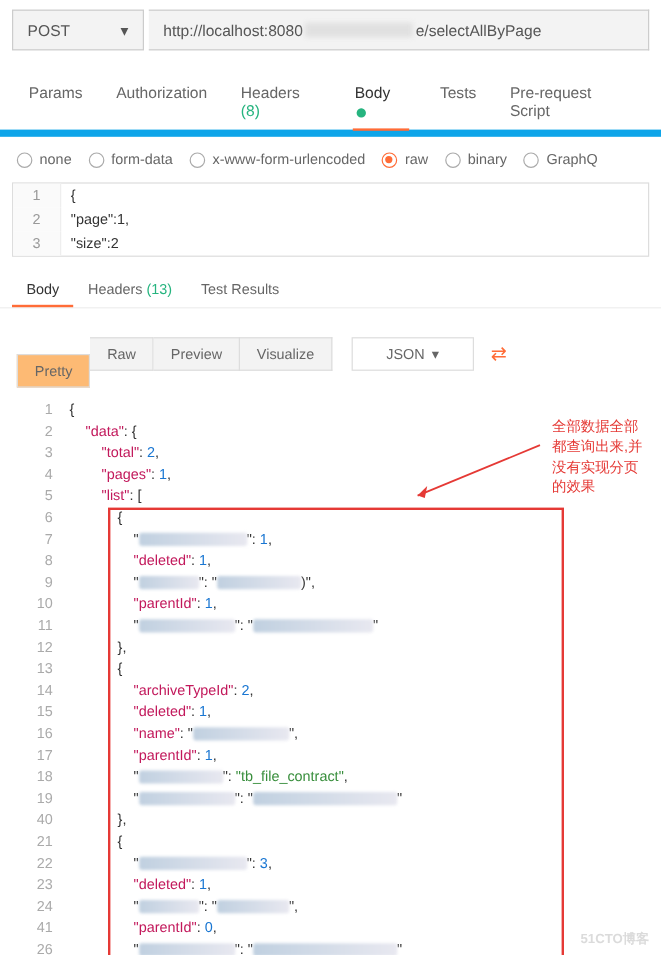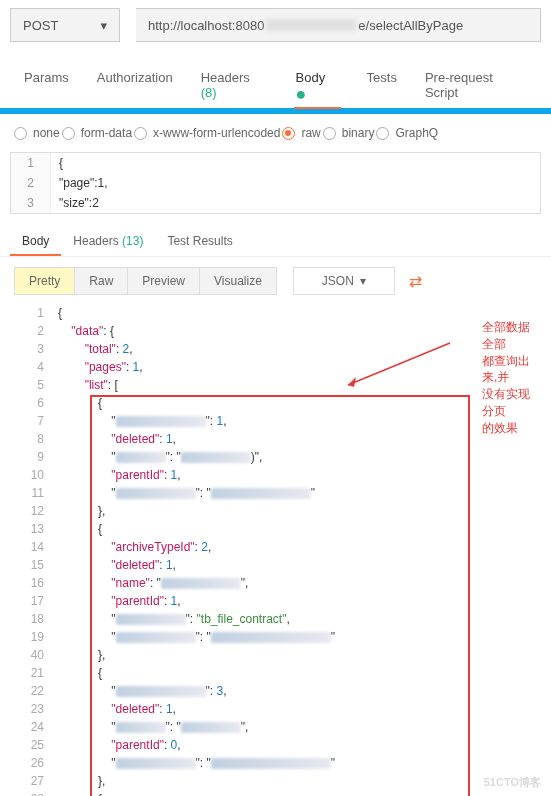--- a/index.html
+++ b/index.html
@@ -1,42 +1,42 @@
 <!DOCTYPE html>
 <html><head>
   <meta charset="utf-8">
   <style>
     * { margin: 0; padding: 0; box-sizing: border-box; font-family: -apple-system, BlinkMacSystemFont, "Segoe UI", Arial, sans-serif; }
     body { background: #fff; width: 551px; color: #333; font-size: 12px; }
-    .top-bar { display: flex; gap: 16px; padding: 8px 10px; }
+    .top-bar { display: flex; gap: 4px; padding: 8px 10px; }
     .method-select { width: 110px; height: 34px; background: #f3f3f3; border: 1px solid #ccc; display: flex; align-items: center; justify-content: space-between; padding: 0 12px; color: #555; font-size: 13px; cursor: pointer; }
     .url-input { flex: 1; height: 34px; background: #f3f3f3; border: 1px solid #ccc; border-left: none; padding: 0 12px; font-size: 13px; color: #555; display: flex; align-items: center; }
     .url-blur { display: inline-block; width: 90px; height: 12px; background: #e0e0e0; filter: blur(2px); margin: 0 2px; }
     .tabs { display: flex; gap: 0; padding: 12px 10px 0; border-bottom: 6px solid #0ea5e9; }
     .tab { padding: 8px 14px; color: #666; font-size: 13px; cursor: pointer; position: relative; }
     .tab.active { color: #333; }
     .tab.active::after { content: ''; position: absolute; bottom: -1px; left: 12px; right: 12px; height: 2px; background: #ff6c37; }
     .tab .count { color: #26b47f; }
     .tab .dot { color: #26b47f; font-size: 18px; line-height: 0; vertical-align: middle; }
-    .radio-row { display: flex; gap: 2px; padding: 12px 14px; flex-wrap: nowrap; }
+    .radio-row { display: flex; gap: 14px; padding: 12px 14px; flex-wrap: nowrap; }
     .radio-item { display: flex; align-items: center; gap: 6px; color: #666; font-size: 12px; white-space: nowrap; cursor: pointer; }
     .radio-circle { width: 13px; height: 13px; border: 1.5px solid #aaa; border-radius: 50%; display: inline-block; position: relative; }
     .radio-circle.selected { border-color: #ff6c37; }
     .radio-circle.selected::after { content: ''; position: absolute; top: 2px; left: 2px; width: 6px; height: 6px; background: #ff6c37; border-radius: 50%; }
     .code-editor { margin: 0 10px; border: 1px solid #ddd; font-family: Consolas, Monaco, monospace; font-size: 12px; }
     .code-line { display: flex; }
     .line-num { width: 40px; text-align: center; padding: 3px 8px; color: #999; background: #fafafa; border-right: 1px solid #eee; user-select: none; }
     .line-content { padding: 3px 8px; white-space: pre; }
     .response-tabs { display: flex; padding: 14px 10px 0; gap: 0; border-bottom: 1px solid #eee; }
     .rtab { padding: 6px 12px; color: #666; font-size: 12px; cursor: pointer; }
     .rtab.active { color: #333; border-bottom: 2px solid #ff6c37; }
     .rtab .count { color: #26b47f; }
     .view-row { display: flex; align-items: center; gap: 0; padding: 10px 14px; }
     .view-btn { padding: 6px 14px; background: #f3f3f3; border: 1px solid #ddd; color: #666; font-size: 12px; cursor: pointer; }
-    .view-btn.active { background: #fef9c3; }
+    .view-btn.active { background: #fdba74; margin-top: 28px; }
     .view-btn + .view-btn { border-left: none; }
     .json-select { margin-left: 16px; padding: 6px 28px; background: #fff; border: 1px solid #ddd; color: #666; font-size: 12px; display: flex; align-items: center; gap: 6px; cursor: pointer; }
     .wrap-icon { margin-left: 14px; color: #ff6c37; font-size: 16px; cursor: pointer; }
     .response-body { margin: 0 10px; font-family: Consolas, Monaco, monospace; font-size: 12px; position: relative; }
     .rline { display: flex; min-height: 18px; }
     .rnum { width: 44px; text-align: right; padding: 1px 10px 1px 0; color: #aaa; user-select: none; }
     .rcontent { padding: 1px 4px; white-space: pre; }
     .key { color: #c2185b; }
     .num { color: #1976d2; }
     .str { color: #388e3c; }
@@ -130,21 +130,21 @@
     </div>
   <div class="wrap-icon">⇄</div>
 </div>
 
 <div class="response-body" id="response-body">
   <div class="red-box" style="top:90px; left:80px; width:380px; height:410px;"></div>
   <svg class="arrow" style="top:30px; left:330px; width:120px; height:60px;">
     <line x1="110" y1="8" x2="8" y2="50" stroke="#e53935" stroke-width="1.5"></line>
     <polygon points="8,50 16,42 14,52" fill="#e53935"></polygon>
   </svg>
-  <div class="annotation" style="top:14px; left:472px; white-space:pre-line;">全部数据全部
+  <div class="annotation" style="top:14px; left:450px; white-space:pre-line;">全部数据全部
 都查询出来,并
 没有实现分页
 的效果</div>
 <div class="rline">
       <div class="rnum">1</div>
       <div class="rcontent"><span class="punct">{</span></div>
     </div>
     <div class="rline">
       <div class="rnum">2</div>
       <div class="rcontent">    <span class="key">"data"</span><span class="punct">: {</span></div>
@@ -231,21 +231,21 @@
     </div>
     <div class="rline">
       <div class="rnum">23</div>
       <div class="rcontent">                <span class="key">"deleted"</span><span class="punct">: </span><span class="num">1</span><span class="punct">,</span></div>
     </div>
     <div class="rline">
       <div class="rnum">24</div>
       <div class="rcontent">                "<span class="blur-span" style="width:50px"></span><span class="punct">": "</span><span class="blur-span" style="width:60px"></span><span class="punct">"</span><span class="punct">,</span></div>
     </div>
     <div class="rline">
-      <div class="rnum">25</div>
+      <div class="rnum">41</div>
       <div class="rcontent">                <span class="key">"parentId"</span><span class="punct">: </span><span class="num">0</span><span class="punct">,</span></div>
     </div>
     <div class="rline">
       <div class="rnum">26</div>
       <div class="rcontent">                "<span class="blur-span" style="width:80px"></span><span class="punct">": "</span><span class="blur-span" style="width:120px"></span><span class="punct">"</span></div>
     </div>
     <div class="rline">
       <div class="rnum">27</div>
       <div class="rcontent">            <span class="punct">},</span></div>
     </div>

